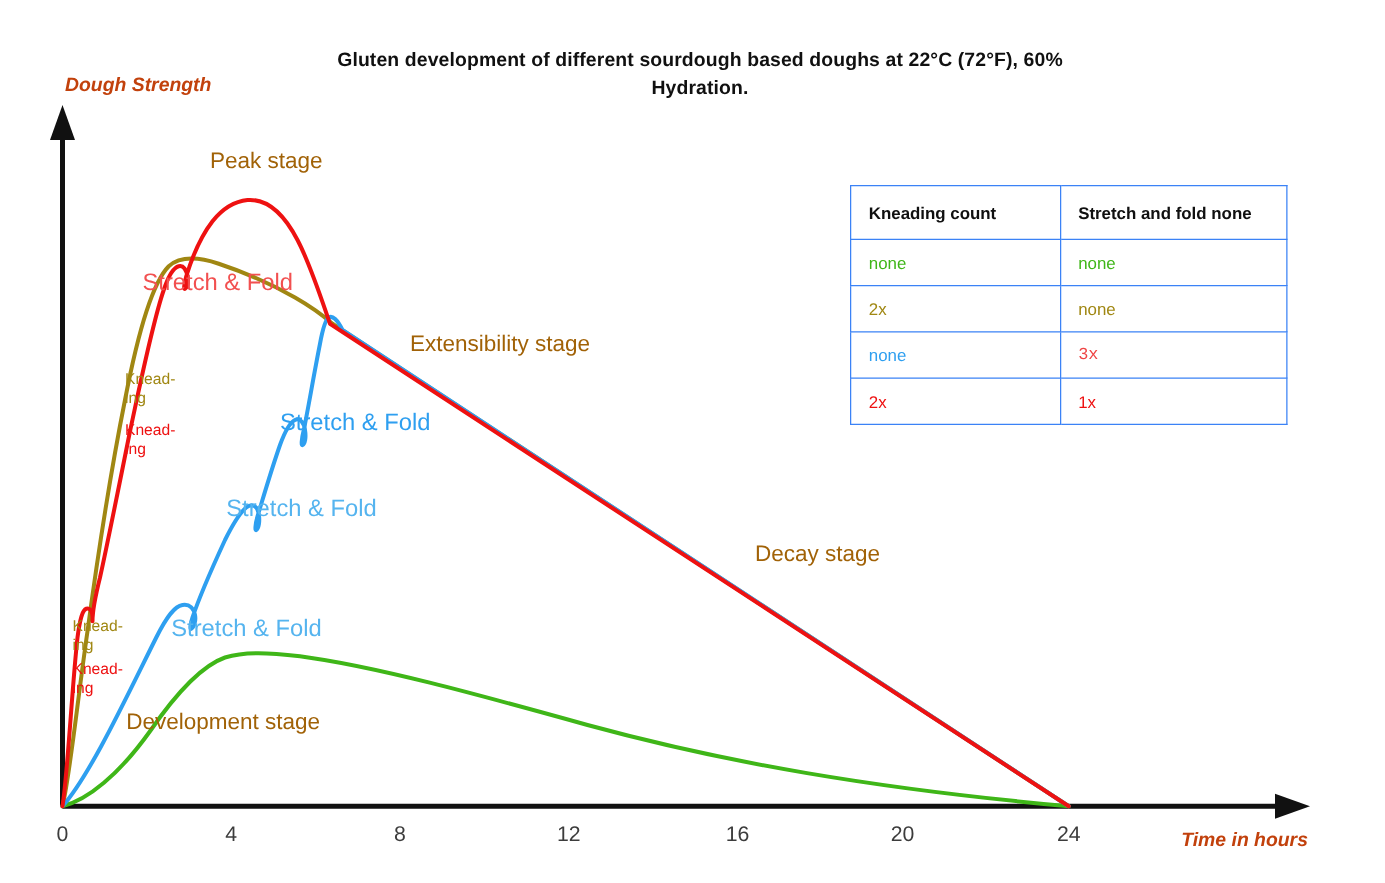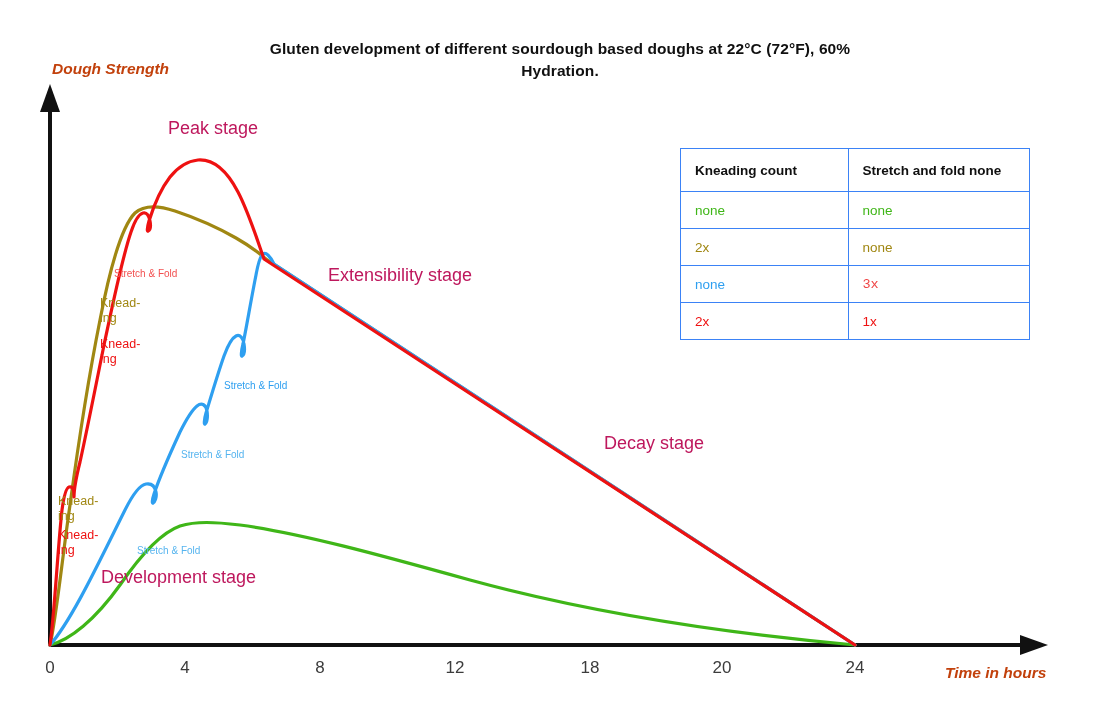--- a/index.html
+++ b/index.html
@@ -55,32 +55,32 @@
     color: #3c3c3c;
     text-align: center;
     width: 44px;
     white-space: nowrap;
   }
 
   
   .stage-label {
     position: absolute;
     font-size: 18px;
-    color: #be185d;
+    color: #a16207;
     white-space: nowrap;
   }
 
   
   .curve-note {
     position: absolute;
     font-size: 12.5px;
     line-height: 14.5px;
     white-space: pre-line;
   }
-  .curve-note.big { font-size: 10px; line-height: 15px; margin-top: 47px; }
+  .curve-note.big { font-size: 19px; line-height: 15px; }
 
   
   #legend-table {
     position: absolute;
     left: 680px;
     top: 148px;
     width: 350px;
     border-collapse: collapse;
     background: #ffffff;
   }
@@ -173,21 +173,21 @@
              C 178,167 188,161 198,160
              C 212,159 226,169 238,192
              C 248,211 256,236 264,259
              L 855,645"></path>
   </svg>
 
   <div class="tick-label" style="left:28px;  top:658px;">0</div>
   <div class="tick-label" style="left:163px; top:658px;">4</div>
   <div class="tick-label" style="left:298px; top:658px;">8</div>
   <div class="tick-label" style="left:433px; top:658px;">12</div>
-  <div class="tick-label" style="left:568px; top:658px;">18</div>
+  <div class="tick-label" style="left:568px; top:658px;">16</div>
   <div class="tick-label" style="left:700px; top:658px;">20</div>
   <div class="tick-label" style="left:833px; top:658px;">24</div>
 
   <div class="axis-title" id="y-axis-title">Dough Strength</div>
   <div class="axis-title" id="x-axis-title">Time in hours</div>
 
   <div class="stage-label" style="left:168px; top:118px;">Peak stage</div>
   <div class="stage-label" style="left:328px; top:265px;">Extensibility stage</div>
   <div class="stage-label" style="left:604px; top:433px;">Decay stage</div>
   <div class="stage-label" style="left:58px;  top:567px;margin-left:43px;">Development stage</div>

